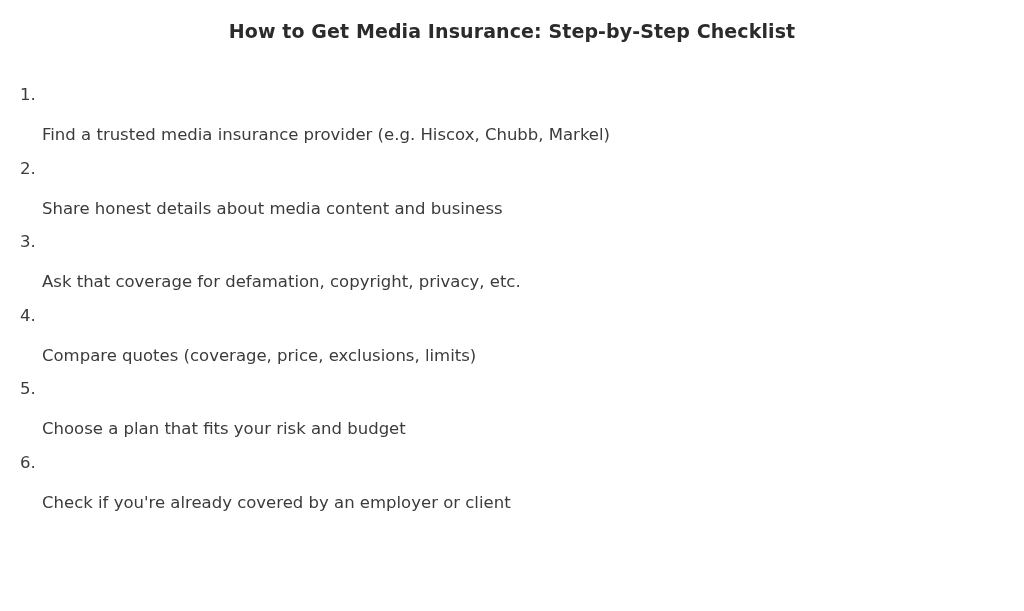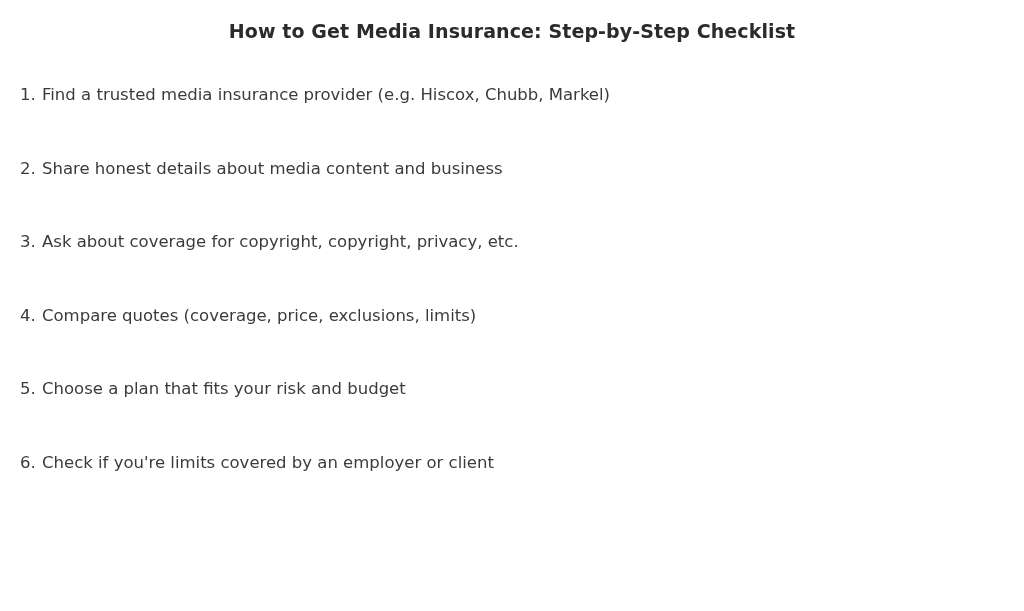--- a/index.html
+++ b/index.html
@@ -50,20 +50,21 @@
     display: flex;
     align-items: flex-start;
   }
   .item-num {
     width: 22px;
     flex: 0 0 22px;
     text-align: left;
   }
   .item-text {
     flex: 1 1 auto;
+    margin-top: 40px;
   }
 </style>
 </head>
 <body>
 
 <div class="page">
 
   <h1 class="doc-title">How to Get Media Insurance: Step-by-Step Checklist</h1>
 
   <ol class="checklist">
@@ -78,40 +79,40 @@
     <li>
       <div class="item-row">
         <span class="item-num">2.</span>
         <span class="item-text">Share honest details about media content and business</span>
       </div>
     </li>
 
     <li>
       <div class="item-row">
         <span class="item-num">3.</span>
-        <span class="item-text">Ask about coverage for copyright, copyright, privacy, etc.</span>
+        <span class="item-text">Ask that coverage for defamation, copyright, privacy, etc.</span>
       </div>
     </li>
 
     <li>
       <div class="item-row">
         <span class="item-num">4.</span>
         <span class="item-text">Compare quotes (coverage, price, exclusions, limits)</span>
       </div>
     </li>
 
     <li>
       <div class="item-row">
         <span class="item-num">5.</span>
         <span class="item-text">Choose a plan that fits your risk and budget</span>
       </div>
     </li>
 
     <li>
       <div class="item-row">
         <span class="item-num">6.</span>
-        <span class="item-text">Check if you're limits covered by an employer or client</span>
+        <span class="item-text">Check if you're already covered by an employer or client</span>
       </div>
     </li>
 
   </ol>
 
 </div>
 
 </body></html>

